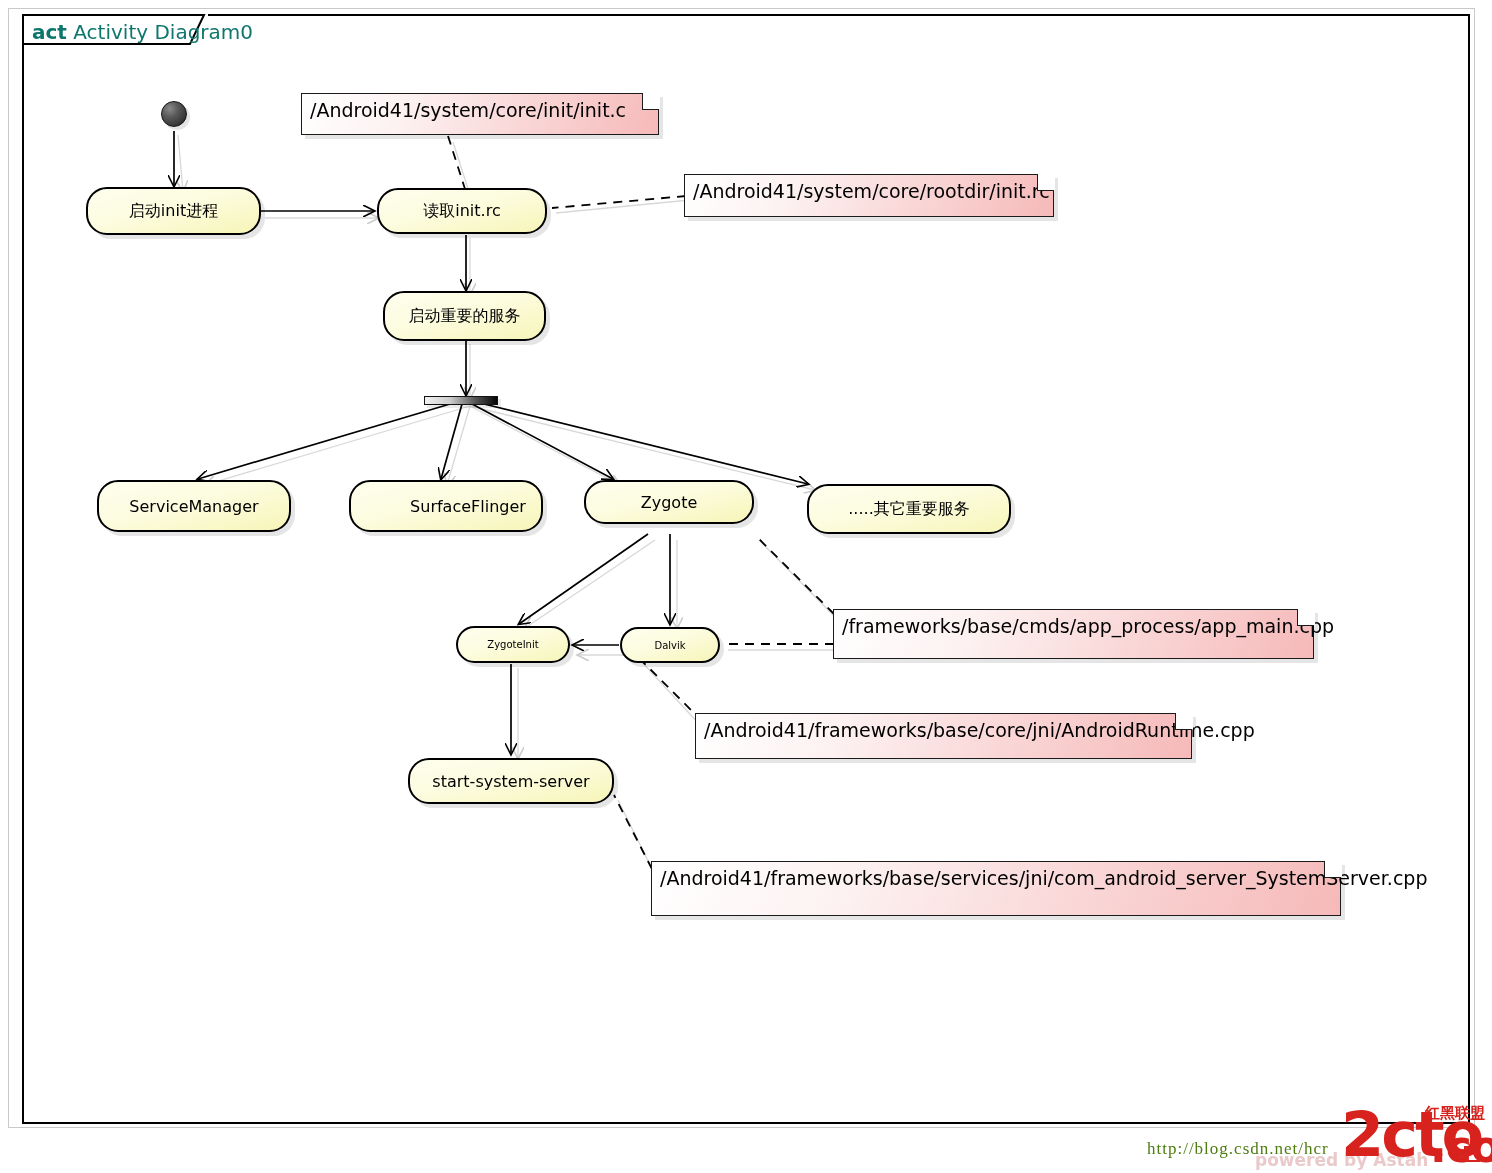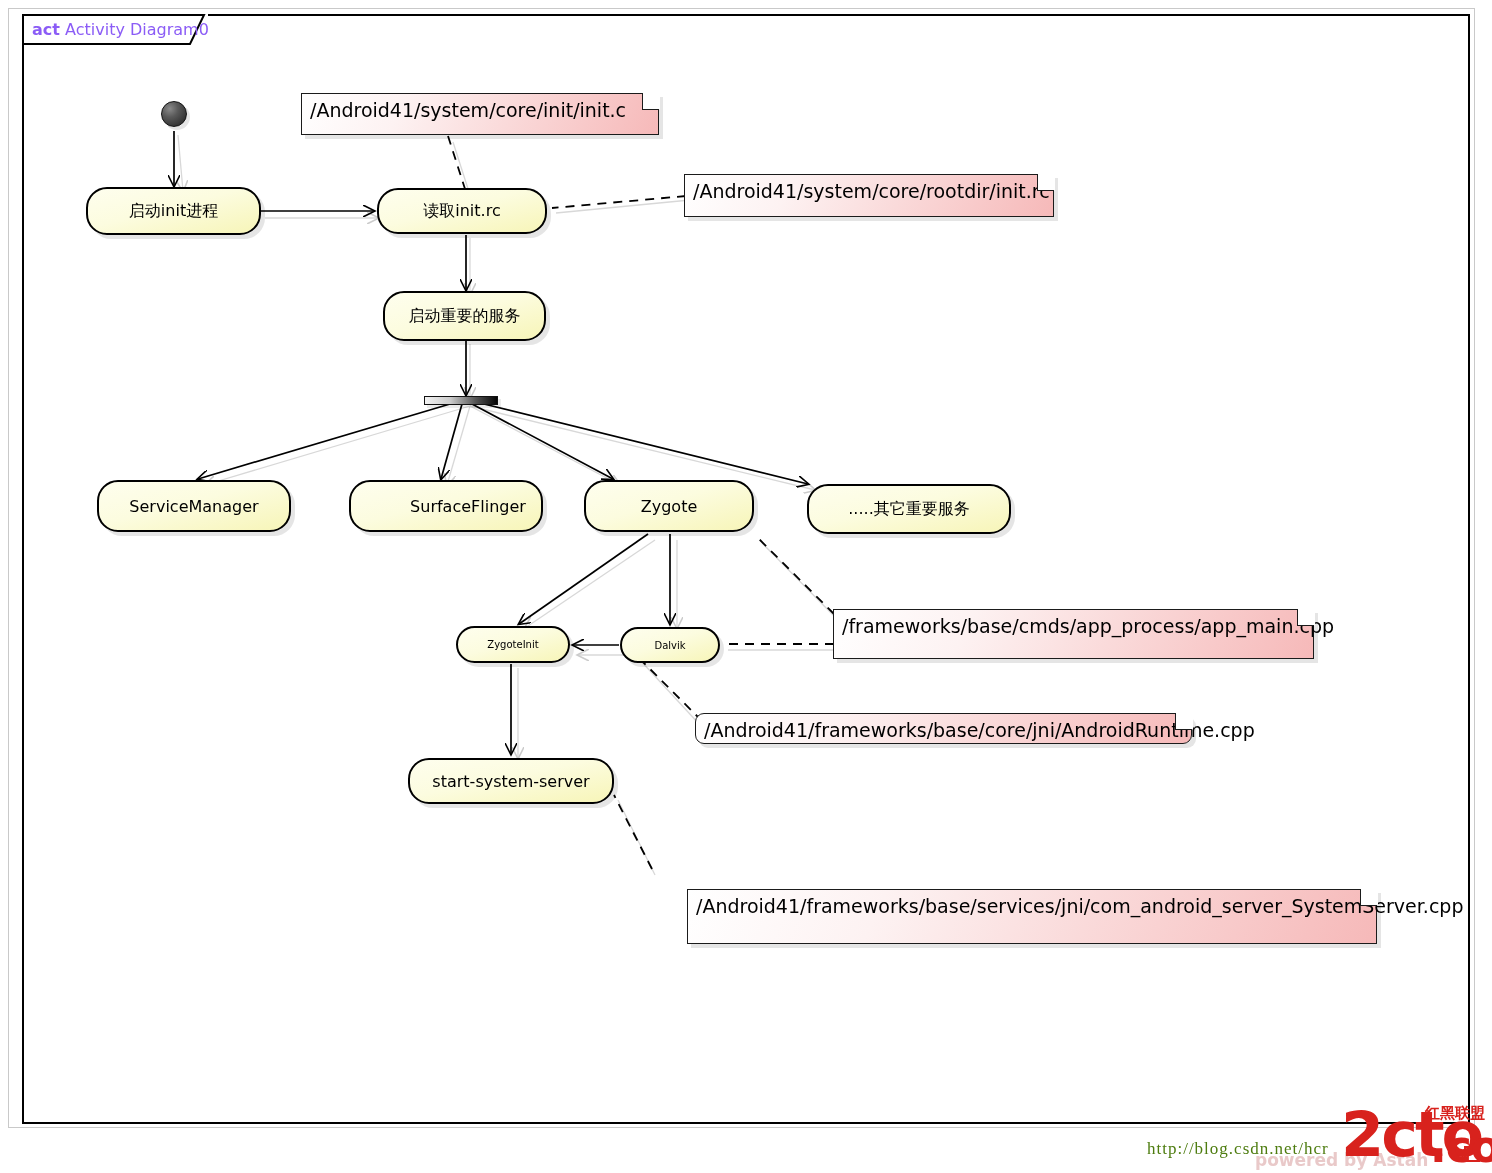--- a/index.html
+++ b/index.html
@@ -48,22 +48,22 @@
     height: 30px;
     box-sizing: border-box;
     z-index: 6;
     background: #ffffff;
   }
   .frame-tab svg { display: block; }
   .frame-title {
     position: absolute;
     left: 32px;
     top: 20px;
-    font-size: 16px;
-    color: #8b5cf6;
+    font-size: 20px;
+    color: #0f766e;
     white-space: nowrap;
     z-index: 7;
     font-family: "DejaVu Sans", "Liberation Sans", sans-serif;
   }
   .frame-title b { font-weight: bold; }
 
   
   #wires {
     position: absolute;
     left: 0; top: 0;
@@ -295,21 +295,21 @@
   <div class="fork-bar" style="left:424px; top:396px; width:74px; height:9px;"></div>
 
   <div class="node" style="left:97px;  top:480px; width:194px; height:52px;">
     <span>ServiceManager</span>
   </div>
 
   <div class="node" style="left:349px; top:480px; width:194px; height:52px;padding-left:44px;">
     <span>SurfaceFlinger</span>
   </div>
 
-  <div class="node" style="left:584px; top:480px; width:170px; height:52px;">
+  <div class="node" style="left:584px; top:480px; width:170px; height:44px;">
     <span>Zygote</span>
   </div>
 
   <div class="node" style="left:807px; top:484px; width:204px; height:50px;">
     <span>.....其它重要服务</span>
   </div>
 
   <div class="node small" style="left:456px; top:626px; width:114px; height:37px;">
     <span>ZygoteInit</span>
   </div>
@@ -330,26 +330,26 @@
   <div class="note" style="left:684px; top:174px; width:370px; height:43px;">
     <span class="note-text">/Android41/system/core/rootdir/init.rc</span>
     <span class="fold"></span>
   </div>
 
   <div class="note" style="left:833px; top:609px; width:481px; height:50px;">
     <span class="note-text">/frameworks/base/cmds/app_process/app_main.cpp</span>
     <span class="fold"></span>
   </div>
 
-  <div class="note" style="left:695px; top:713px; width:497px; height:31px;border-radius:9px;">
+  <div class="note" style="left:695px; top:713px; width:497px; height:46px;">
     <span class="note-text">/Android41/frameworks/base/core/jni/AndroidRuntime.cpp</span>
     <span class="fold"></span>
   </div>
 
-  <div class="note" style="left:651px; top:889px; width:690px; height:55px;margin-left:36px;">
+  <div class="note" style="left:651px; top:861px; width:690px; height:55px;">
     <span class="note-text">/Android41/frameworks/base/services/jni/com_android_server_SystemServer.cpp</span>
     <span class="fold"></span>
   </div>
 
   <div class="wm-url" style="left:1147px; top:1139px;">http://blog.csdn.net/hcr</div>
   <div class="wm-powered" style="left:1243px; top:1150px;">powered by Astah</div>
   <div class="wm-logo" style="left:1341px; top:1104px;">2cto</div>
   <div class="wm-logo" style="left:1430px; top:1116px; font-size:44px; letter-spacing:-1px;">.com</div>
   <div class="wm-cn" style="left:1425px; top:1104px;">红黑联盟</div>
   <div class="wm-badge" style="left:1464px; top:1146px;"></div>

